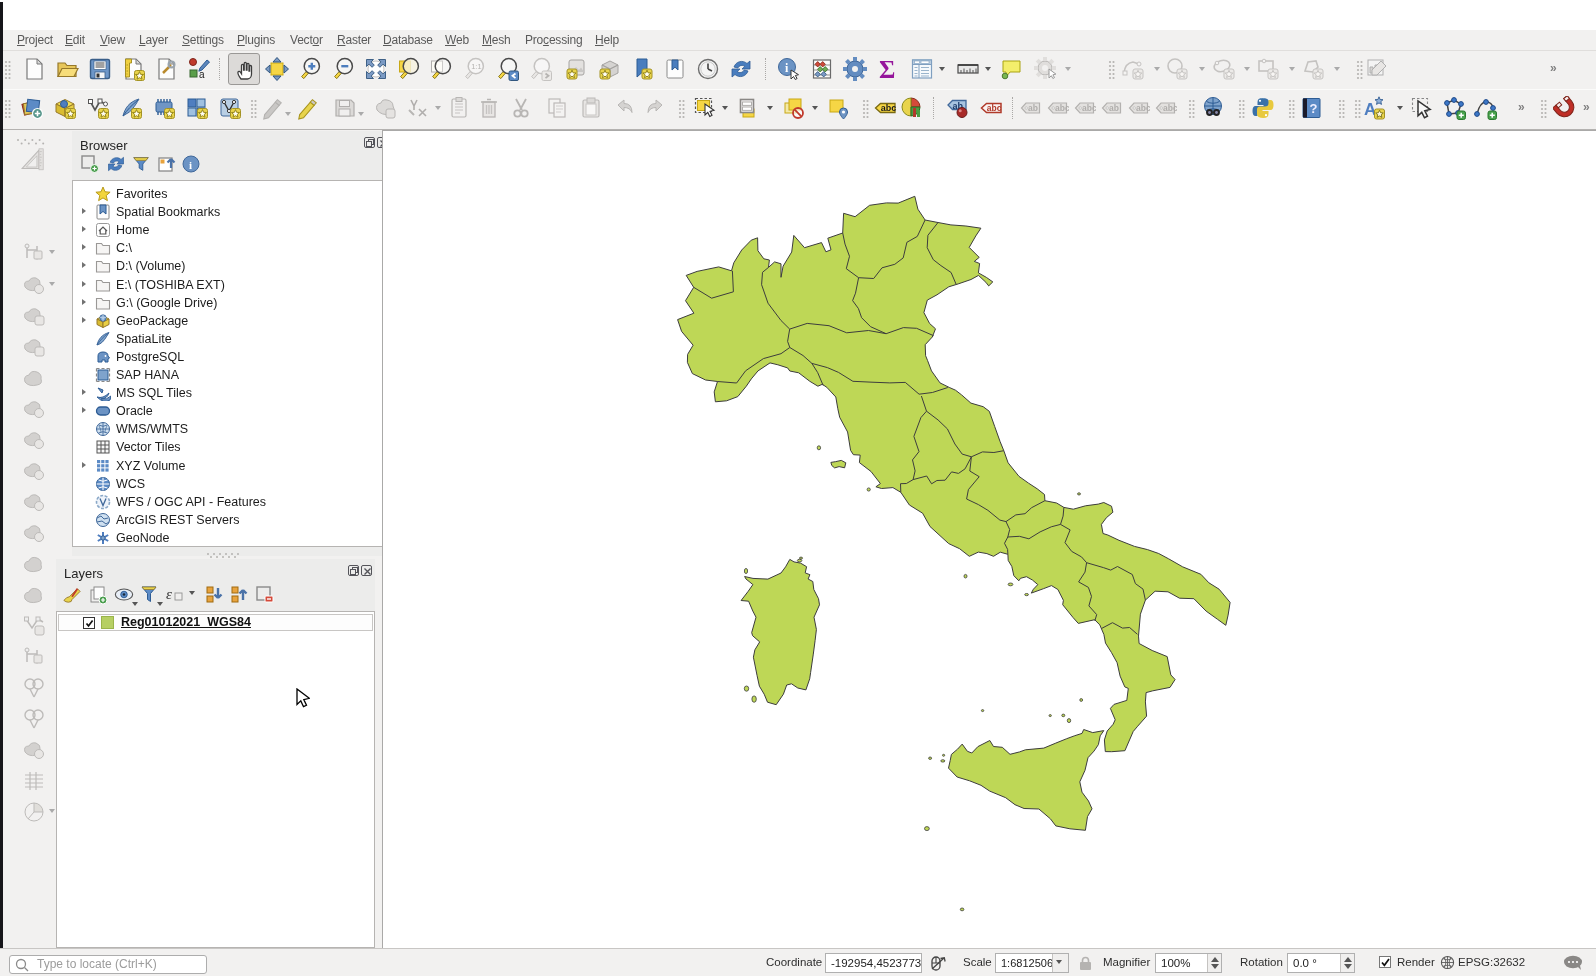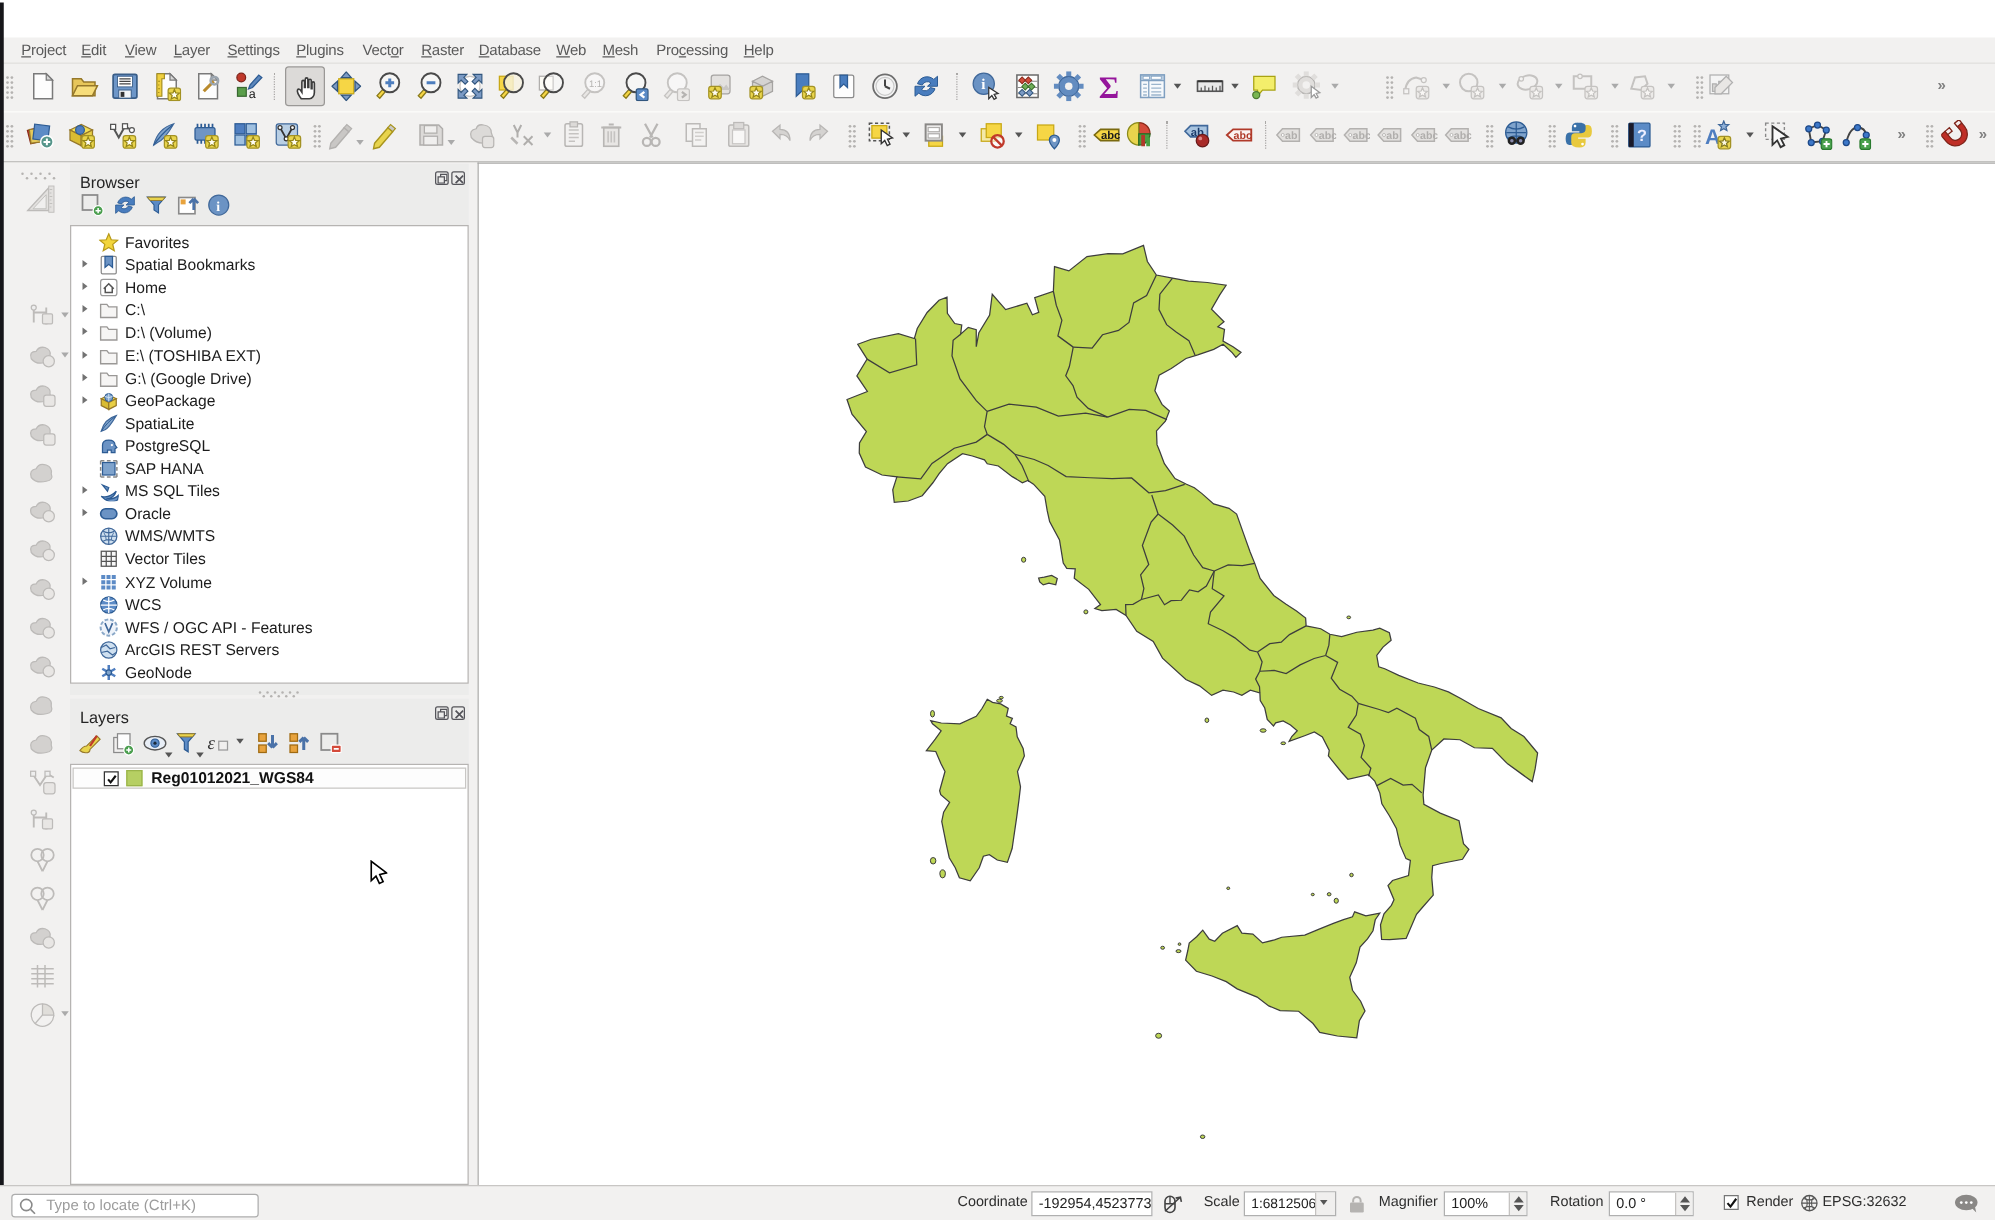--- a/index.html
+++ b/index.html
@@ -950,21 +950,21 @@
           <path d="M8,3 v18 M14,3 v18" stroke="#bdbbb9" stroke-width="1.2"></path>
         </svg></div>
       <div style="position:absolute;left:18px;top:670px"><svg width="24" height="24" viewBox="0 0 24 24">
           <path d="M12,3 a9,9 0 0 1 9,9 l-9,0 z" fill="#e0deda" stroke="#bdbbb9"></path>
           <path d="M12,3 a9,9 0 1 0 9,9" fill="none" stroke="#bdbbb9"></path>
           <path d="M12,12 l-6,7" stroke="#bdbbb9"></path>
         </svg></div>
       <div class="dd gray" style="left:45px;top:679px"></div>
     </div>
 
-  <div class="panel" id="browserpanel" style="left:56px; top:131px; width:319px; height:425px;text-align:right;">
+  <div class="panel" id="browserpanel" style="left:72px; top:131px; width:319px; height:425px;text-align:right;">
     <div class="ptitle" style="top:7px">Browser</div>
     <svg class="pbtn" style="left:292px; top:6px" width="11" height="11">
         <rect x="3.5" y="1.5" width="5" height="5" fill="none" stroke="#54545a"></rect>
         <rect x="1.5" y="3.5" width="5" height="5" fill="#ececeb" stroke="#54545a"></rect>
       </svg>
     <svg class="pbtn" style="left:305px; top:6px" width="11" height="11">
         <path d="M2.5,2.5 l6,6 M8.5,2.5 l-6,6" stroke="#54545a" stroke-width="1.4"></path>
       </svg>
     <div id="btoolbar">
         <div style="position:absolute;left:8px;top:23px"><svg width="20" height="20" viewBox="0 0 20 20">
@@ -1205,21 +1205,21 @@
           </svg></div>
       </div>
     <div class="tree" id="ltree" style="left:0px; top:52px; width:319px; height:337px;">
         <div style="position:absolute;left:1px;top:2px;width:315px;height:17px;background:#fdfdfd;border:1px solid #c8c6c4"></div>
         <div style="position:absolute;left:26px;top:5px;width:12px;height:12px;background:#fff;border:1.3px solid #333">
           <svg width="9" height="9" viewBox="0 0 9 9" style="display:block;margin:0.5px">
             <path d="M1.5,4.5 l2,2.4 L7.6,1.6" fill="none" stroke="#111" stroke-width="1.7"></path>
           </svg>
         </div>
         <div style="position:absolute;left:44px;top:4px;width:13px;height:13px;background:#b6cf63;border:0.5px solid #9ab44a"></div>
-        <div style="position:absolute;left:64px;top:3px;font-size:12.5px;font-weight:bold;color:#111;">Reg01012021_WGS84</div>
+        <div style="position:absolute;left:64px;top:3px;font-size:12.5px;font-weight:bold;color:#111;text-decoration:underline">Reg01012021_WGS84</div>
       </div>
   </div>
 
   <div id="map">
     <svg id="mapsvg" width="1213" height="817" viewBox="382 131 1213 817">
 <path d="M714.4,401.8L713.2,391.9L716.5,381.5L704.6,380.0L691.4,373.6L686.4,362.4L686.6,354.4L692.1,345.2L680.6,331.4L676.6,319.6L692.9,313.2L684.5,300.7L692.7,287.3L685.2,275.4L696.1,271.4L717.7,266.9L730.5,270.8L732.8,262.8L740.7,250.0L750.2,240.2L756.6,237.8L756.9,250.7L762.8,258.8L768.4,260.0L767.5,267.4L773.6,261.9L780.0,263.8L780.0,277.3L782.1,266.2L790.7,252.0L792.8,235.4L803.5,247.7L820.5,242.6L824.9,251.8L830.0,249.8L826.8,238.2L841.7,233.0L842.6,213.3L854.1,216.7L868.6,205.3L885.4,202.9L897.2,203.1L913.8,196.3L916.9,209.2L924.1,220.0L937.0,222.5L949.9,224.9L964.9,226.0L979.9,228.2L974.8,235.9L968.2,247.4L978.2,257.4L973.3,261.4L978.6,263.5L977.4,272.9L985.4,277.4L991.8,281.9L987.7,285.9L984.9,282.3L977.5,275.4L970.0,279.5L957.2,283.9L947.8,286.8L936.0,294.8L926.3,300.1L922.9,312.6L928.6,323.5L934.5,328.8L931.3,337.0L924.2,344.7L924.6,355.7L926.6,360.6L930.5,370.9L939.0,382.9L948.2,387.4L954.5,390.2L960.6,394.9L969.9,403.1L982.2,406.7L988.3,411.3L993.7,426.5L999.1,441.6L1002.8,450.7L1007.1,462.8L1018.0,476.4L1027.6,483.2L1036.2,488.8L1043.5,494.5L1043.9,500.7L1055.6,503.0L1062.9,507.4L1072.3,509.2L1084.5,505.8L1097.3,504.1L1102.8,502.5L1110.5,506.2L1111.9,512.2L1105.4,517.7L1100.4,524.4L1102.0,533.5L1106.8,535.0L1118.0,540.3L1133.5,546.4L1146.5,549.6L1157.7,553.5L1167.6,558.8L1181.6,566.8L1199.9,574.3L1207.9,582.8L1218.1,589.2L1229.1,602.4L1227.1,615.1L1224.8,625.3L1216.5,619.3L1205.1,611.1L1192.9,598.7L1178.5,598.2L1167.0,591.8L1154.1,591.2L1144.4,600.1L1139.4,614.2L1137.5,636.1L1138.1,643.5L1151.2,650.5L1166.2,656.6L1169.8,674.9L1174.1,679.5L1169.0,687.4L1151.8,690.8L1145.1,692.6L1144.4,701.9L1145.6,716.1L1136.7,726.2L1132.2,731.5L1123.9,750.7L1110.7,751.7L1104.3,751.6L1103.4,739.9L1106.2,731.0L1112.1,724.3L1114.2,719.8L1109.4,708.4L1113.0,704.4L1125.8,700.4L1127.3,688.4L1123.8,686.9L1119.1,676.1L1116.1,662.7L1110.5,652.6L1104.5,643.1L1102.9,634.5L1098.8,624.9L1093.7,619.7L1077.3,623.4L1072.1,617.6L1061.7,604.7L1062.4,600.3L1056.9,589.5L1050.5,585.6L1042.7,588.6L1030.3,593.1L1032.4,589.2L1036.8,584.6L1031.4,580.0L1025.5,576.7L1019.5,578.3L1017.8,580.8L1012.8,575.6L1010.8,566.4L1007.2,560.4L1006.9,554.3L999.3,552.2L992.5,556.3L985.9,553.6L977.4,552.1L968.3,556.3L958.6,548.7L947.7,543.6L929.0,526.5L921.6,513.2L908.4,505.0L899.8,492.3L891.9,487.6L880.5,488.5L874.9,486.8L879.4,483.6L870.0,471.5L858.4,462.6L859.2,455.1L852.4,454.7L849.6,450.4L846.6,432.0L838.7,417.3L836.8,408.7L834.8,397.0L825.8,387.3L821.3,384.3L816.9,386.2L808.8,381.3L797.7,372.8L788.8,371.0L786.6,367.9L776.9,364.8L769.0,362.9L757.0,370.9L750.3,378.9L745.3,386.2L736.8,396.6L725.6,400.8Z" fill="#bed756" stroke="#3d3d3d" stroke-width="1"></path>
 <path d="M1102.8,730.6L1099.2,735.8L1097.4,744.6L1093.0,751.1L1087.0,757.7L1084.0,770.3L1078.8,781.8L1081.0,792.2L1087.5,801.0L1091.0,808.8L1086.5,816.6L1084.4,830.3L1068.9,828.8L1054.8,825.9L1049.4,818.8L1037.9,809.0L1023.1,808.5L1014.0,804.7L1004.7,797.7L988.7,791.1L980.0,785.3L968.6,780.8L956.1,777.0L947.5,768.1L949.2,760.6L950.4,754.4L956.5,749.2L961.2,744.1L966.4,751.3L970.8,753.0L976.9,746.6L988.8,740.5L992.5,746.5L1001.3,747.3L1009.0,754.3L1018.6,751.9L1024.4,749.8L1042.8,748.1L1054.8,743.1L1065.7,738.7L1073.8,735.7L1081.0,733.4L1082.7,729.5L1091.7,732.6Z" fill="#bed756" stroke="#3d3d3d" stroke-width="1"></path>
 <path d="M788.8,559.4L793.0,561.9L799.5,563.1L805.6,566.7L804.2,572.9L808.9,574.7L807.1,579.0L811.8,581.5L812.8,589.5L817.5,598.7L818.5,604.8L813.0,617.2L815.4,629.5L814.1,640.5L812.3,654.1L809.6,672.6L808.7,678.8L804.9,689.9L796.8,688.0L790.5,683.8L785.7,685.0L782.4,694.2L775.2,704.7L766.5,702.2L763.2,694.2L758.4,686.2L756.1,675.7L752.4,657.2L753.9,649.8L758.7,641.9L751.6,635.7L750.7,632.6L755.0,617.2L751.8,611.0L747.6,601.2L740.1,600.5L747.2,591.3L751.9,584.6L745.0,579.0L743.6,576.5L752.0,578.4L766.9,579.1L780.0,573.0L784.6,566.8Z" fill="#bed756" stroke="#3d3d3d" stroke-width="1"></path>
 <path d="M829.9,462.4L834.4,461.7L840.3,460.4L844.8,462.8L843.6,467.8L838.1,466.6L833.6,467.9L830.8,465.5Z" fill="#bed756" stroke="#3d3d3d" stroke-width="1"></path>
 <ellipse cx="867.7" cy="489.5" rx="1.6" ry="1.6" fill="#bed756" stroke="#3d3d3d" stroke-width="0.8"></ellipse>

